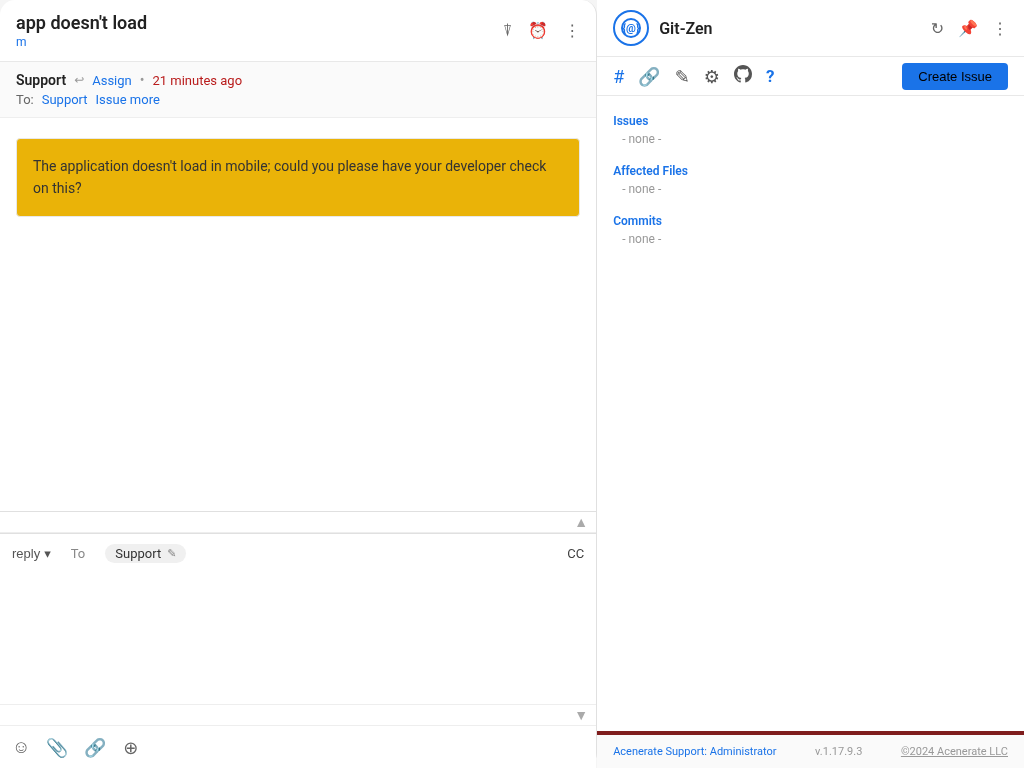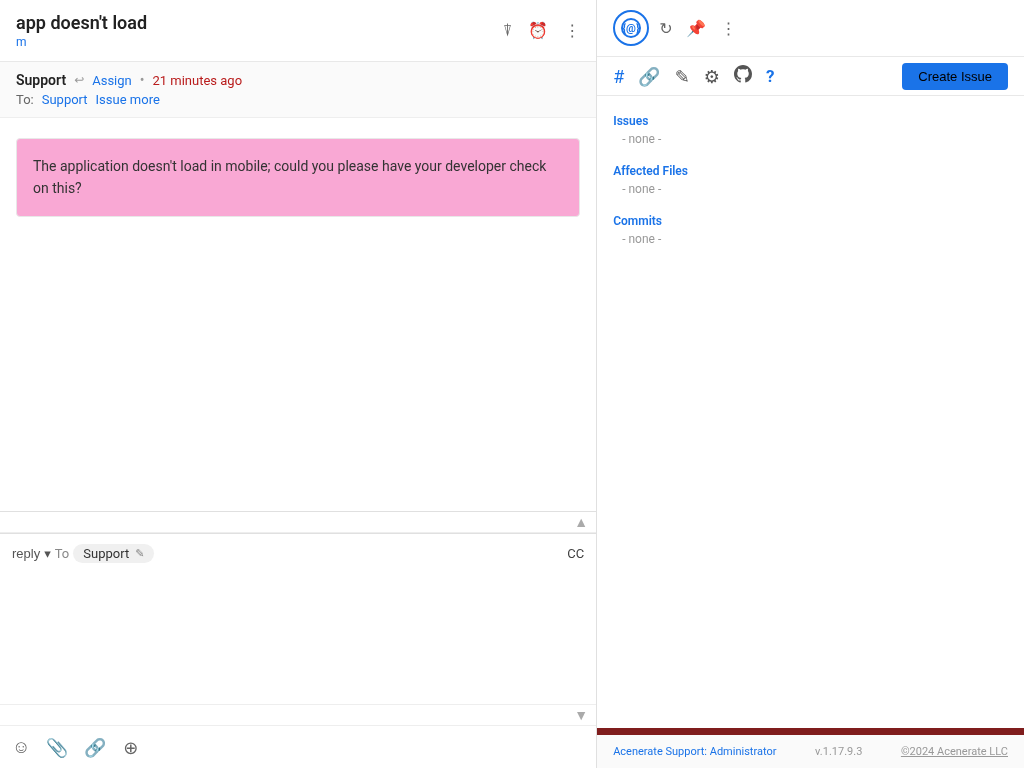--- a/index.html
+++ b/index.html
@@ -14,20 +14,21 @@
     }
 
     
     .left-panel {
       width: 624px;
       background: #fff;
       display: flex;
       flex-direction: column;
       border-right: 1px solid #e0e0e0;
       height: 100%;
+      border-radius: 15px;
     }
 
     .email-header {
       padding: 12px 16px;
       border-bottom: 1px solid #e8e8e8;
       display: flex;
       align-items: center;
       justify-content: space-between;
     }
 
@@ -118,39 +119,39 @@
       font-size: 13px;
     }
 
     .email-body {
       padding: 20px 16px;
       flex: 1;
       overflow-y: auto;
     }
 
     .email-content-box {
-      background: #f9a8d4;
+      background: #eab308;
       border: 1px solid #e8e8e8;
       border-radius: 4px;
       padding: 16px;
       color: #333;
       font-size: 14px;
       line-height: 1.6;
     }
 
     .reply-area {
       border-top: 1px solid #e0e0e0;
       padding: 10px 12px;
       background: #fff;
     }
 
     .reply-row {
       display: flex;
       align-items: center;
-      gap: 4px;
+      gap: 20px;
       margin-bottom: 8px;
     }
 
     .reply-type-btn {
       display: flex;
       align-items: center;
       gap: 4px;
       color: #555;
       font-size: 13px;
       cursor: pointer;
@@ -311,21 +312,21 @@
     .section-none {
       color: #999;
       font-size: 12px;
       margin-top: 4px;
       margin-bottom: 16px;
       font-style: normal;
       margin-left: 9px;
     }
 
     .git-footer {
-      border-top: 7px solid #7f1d1d;
+      border-top: 4px solid #7f1d1d;
       padding: 10px 16px;
       display: flex;
       align-items: center;
       justify-content: space-between;
       font-size: 11px;
       color: #888;
       background: #fafafa;
     }
 
     .footer-brand {
@@ -420,20 +421,21 @@
 
 <div class="right-panel">
 
   <div class="git-header">
     <div class="git-logo">
       <svg width="22" height="22" viewBox="0 0 22 22" fill="none">
         <circle cx="11" cy="11" r="9" stroke="#1a73e8" stroke-width="2" fill="none"></circle>
         <text x="11" y="15" text-anchor="middle" font-size="11" fill="#1a73e8" font-weight="bold">{@}</text>
       </svg>
     </div>
+    <span class="git-app-name">Git-Zen</span>
     <div class="git-header-actions">
       <span class="git-header-icon">↻</span>
       <span class="git-header-icon">📌</span>
       <span class="git-header-icon">⋮</span>
     </div>
   </div>
 
   <div class="git-toolbar">
     <span class="toolbar-icon active">#</span>
     <span class="toolbar-icon" style="color:#1a73e8;">🔗</span>

